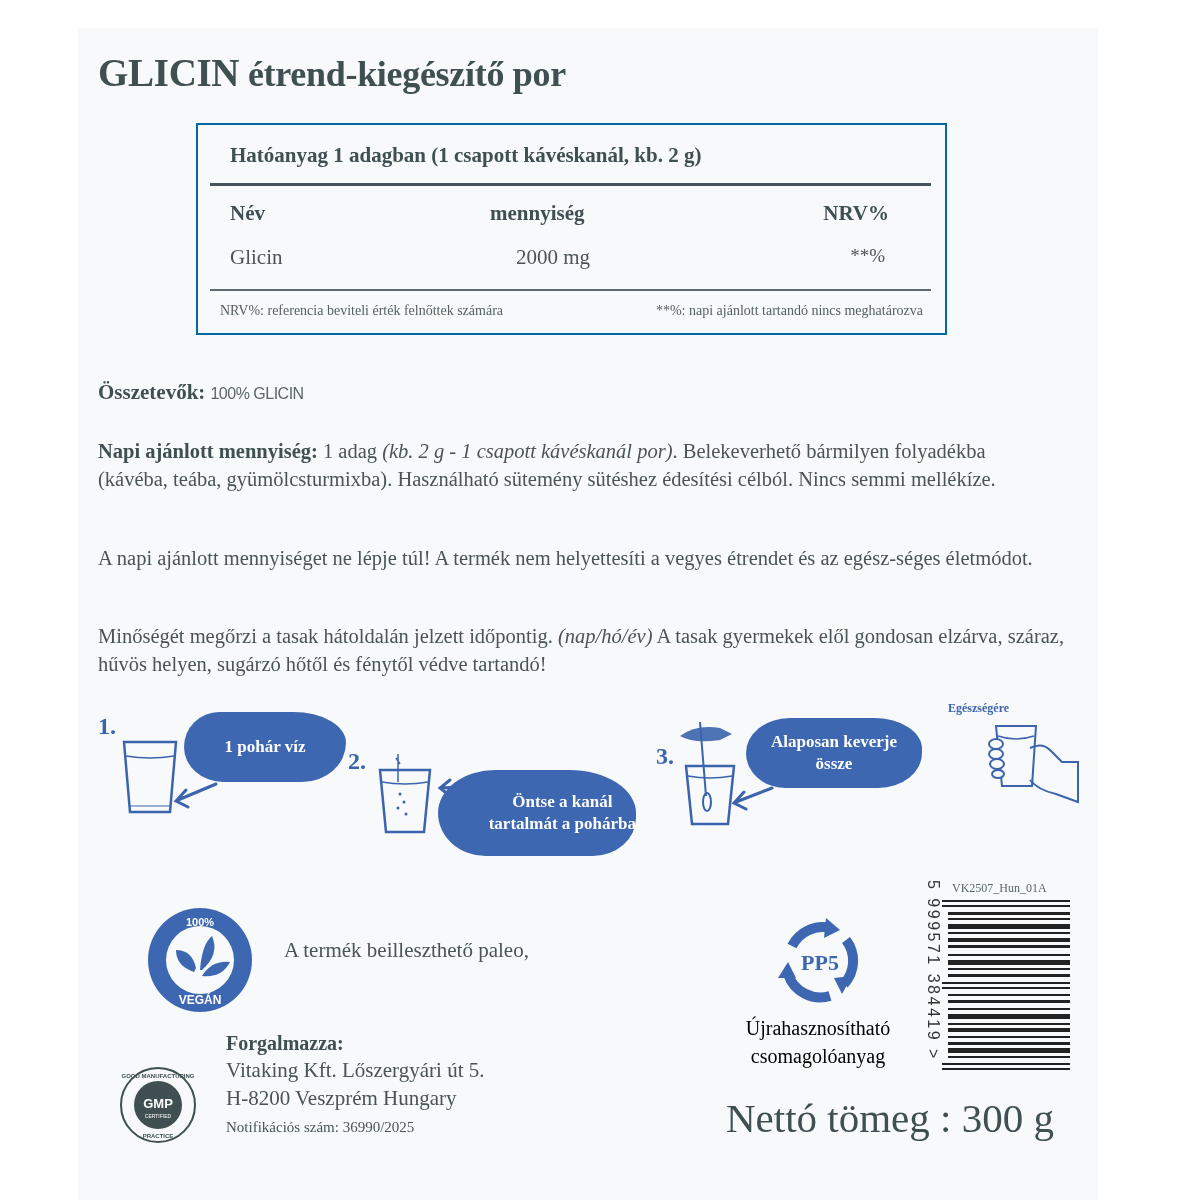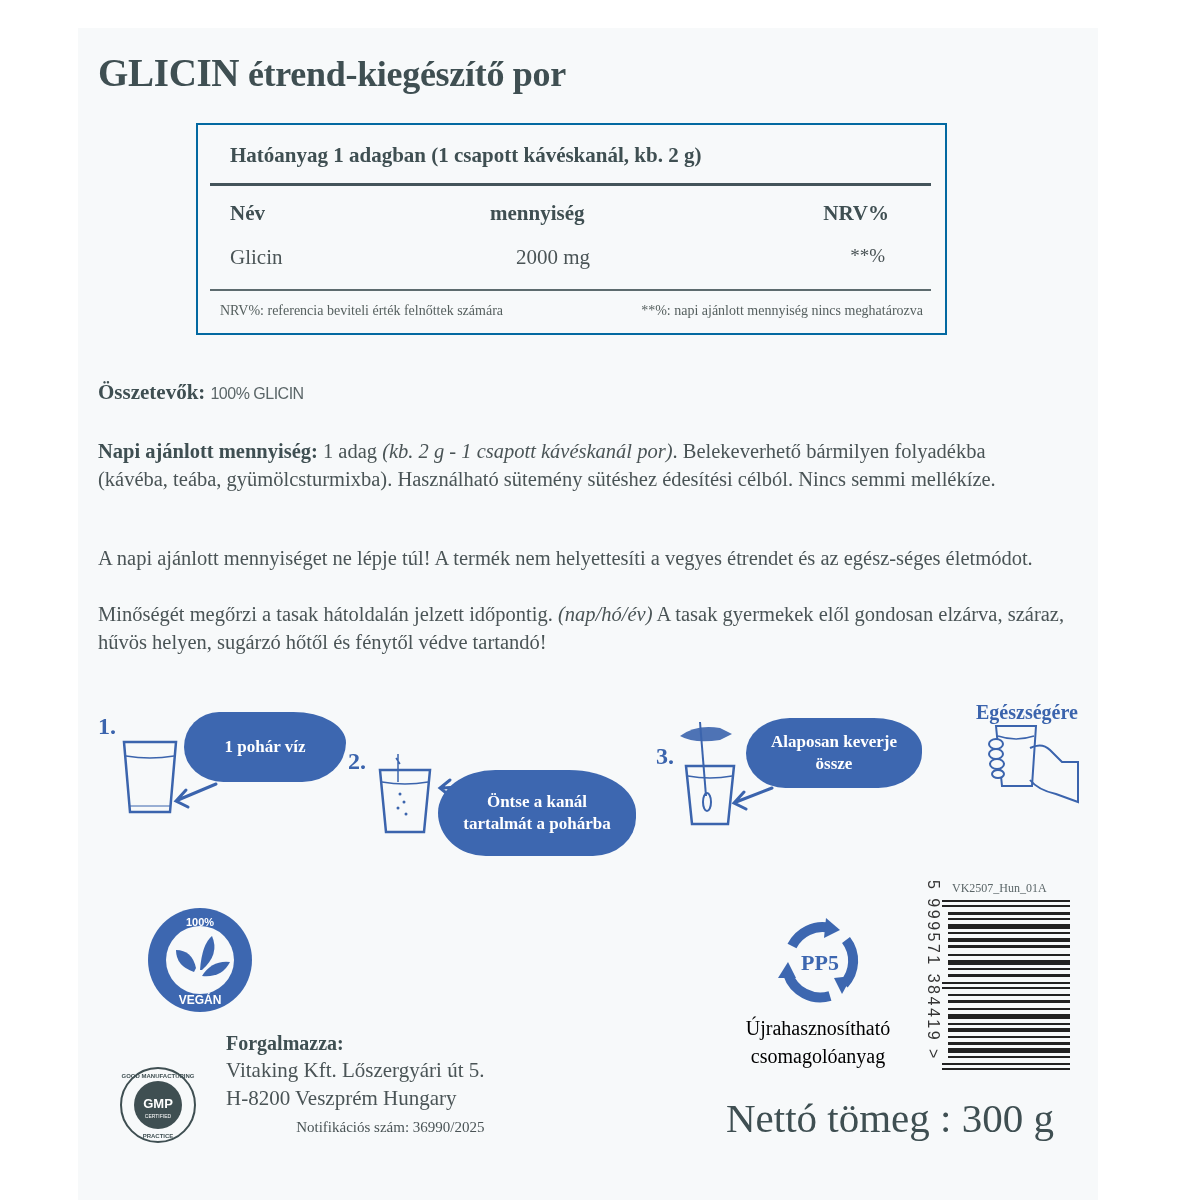--- a/index.html
+++ b/index.html
@@ -38,37 +38,37 @@
   <div class="head">Hatóanyag 1 adagban (1 csapott kávéskanál, kb. 2 g)</div>
   <div class="rule1"></div>
   <div class="cell hdr" style="left:32px;top:76px;">Név</div>
   <div class="cell hdr" style="left:292px;top:76px;">mennyiség</div>
   <div class="cell hdr" style="right:56px;top:76px;">NRV%</div>
   <div class="cell" style="left:32px;top:120px;">Glicin</div>
   <div class="cell" style="left:318px;top:120px;">2000 mg</div>
   <div class="cell" style="right:60px;top:120px;font-size:19px;">**%</div>
   <div class="rule2"></div>
   <div class="foot" style="left:22px;">NRV%: referencia beviteli érték felnőttek számára</div>
-  <div class="foot" style="right:22px;">**%: napi ajánlott mennyiség nincs meghatározva</div>
+  <div class="foot" style="right:22px;">**%: napi ajánlott tartandó nincs meghatározva</div>
 </div>
 
 <div class="abs para" style="top:378px;">
   <b style="font-size:21px;">Összetevők:</b>
   <span class="ingr-val">100% GLICIN</span>
 </div>
 
 <div class="abs para" style="top:437px;">
   <b>Napi ajánlott mennyiség:</b>
   <span>1 adag</span>
   <i>(kb. 2 g - 1 csapott kávéskanál por)</i><span>. Belekeverhető bármilyen folyadékba (kávéba, teába, gyümölcsturmixba). Használható sütemény sütéshez édesítési célból. Nincs semmi mellékíze.</span>
 </div>
 
 <div class="abs para" style="top:544px;width:940px;">A napi ajánlott mennyiséget ne lépje túl! A termék nem helyettesíti a vegyes étrendet és az egész-séges életmódot.</div>
 
-<div class="abs para" style="top:600px;width:990px;">
+<div class="abs para" style="top:622px;width:990px;">
   <span>Minőségét megőrzi a tasak hátoldalán jelzett időpontig.</span>
   <i>(nap/hó/év)</i>
   <span>A tasak gyermekek elől gondosan elzárva, száraz, hűvös helyen, sugárzó hőtől és fénytől védve tartandó!</span>
 </div>
 
 <div class="abs stepnum" style="left:98px;top:713px;">1.</div>
 <svg class="abs" style="left:120px;top:738px;" width="60" height="78" viewBox="0 0 60 78">
   <path d="M4 4 L56 4 L50 74 L10 74 Z" fill="none" stroke="#3b64ad" stroke-width="2.5"></path>
   <path d="M6 18 Q30 22 54 18" fill="none" stroke="#3b64ad" stroke-width="1.5"></path>
   <path d="M9 68 L51 68" fill="none" stroke="#3b64ad" stroke-width="1"></path>
@@ -86,21 +86,21 @@
   <path d="M4 18 L54 18 L48 80 L10 80 Z" fill="none" stroke="#3b64ad" stroke-width="2.5"></path>
   <path d="M6 30 Q29 34 52 30" fill="none" stroke="#3b64ad" stroke-width="1.5"></path>
   <circle cx="24" cy="42" r="1.5" fill="#3b64ad"></circle>
     <circle cx="28" cy="50" r="1.5" fill="#3b64ad"></circle>
   <circle cx="22" cy="56" r="1.5" fill="#3b64ad"></circle>
     <circle cx="30" cy="62" r="1.5" fill="#3b64ad"></circle>
 </svg>
 <svg class="abs" style="left:434px;top:776px;" width="44" height="24" viewBox="0 0 44 24">
   <path d="M42 10 L8 12 M16 4 L6 12 L16 20" fill="none" stroke="#3b64ad" stroke-width="3" stroke-linecap="round"></path>
 </svg>
-<div class="blob" style="left:438px;top:770px;width:198px;height:86px;border-radius:60px 70px 45px 50px / 45px 45px 40px 45px;">
+<div class="blob" style="left:438px;top:770px;width:198px;height:86px;border-radius:60px 70px 45px 50px / 45px 45px 40px 45px;justify-content:flex-end;">
   <div>
     <div>Öntse a kanál</div>
     <div>tartalmát a pohárba</div>
   </div>
 </div>
 
 <div class="abs stepnum" style="left:656px;top:743px;">3.</div>
 <svg class="abs" style="left:676px;top:718px;" width="66" height="110" viewBox="0 0 66 110">
   <path d="M4 18 Q20 6 44 10 L56 16 L44 22 Q18 26 4 18" fill="#3b64ad" opacity="0.9"></path>
   <path d="M24 4 L30 78" fill="none" stroke="#3b64ad" stroke-width="2"></path>
@@ -111,57 +111,58 @@
 <div class="blob" style="left:746px;top:718px;width:176px;height:70px;border-radius:50px 55px 50px 45px / 40px 35px 40px 40px;">
   <div>
     <div>Alaposan keverje</div>
     <div>össze</div>
   </div>
 </div>
 <svg class="abs" style="left:728px;top:784px;" width="46" height="28" viewBox="0 0 46 28">
   <path d="M44 4 L8 18 M16 8 L6 19 L18 25" fill="none" stroke="#3b64ad" stroke-width="3" stroke-linecap="round"></path>
 </svg>
 
-<div class="abs blue" style="left:976px;top:701px;font-size:20px;font-weight:bold;">Egészségére</div>
+<div class="abs blue" style="left:948px;top:701px;font-size:12px;font-weight:bold;">Egészségére</div>
 <svg class="abs" style="left:986px;top:722px;" width="94" height="84" viewBox="0 0 94 84">
   <path d="M10 4 L50 4 L46 64 L16 64 Z" fill="none" stroke="#3b64ad" stroke-width="2"></path>
   <path d="M12 14 Q30 20 48 14" fill="none" stroke="#3b64ad" stroke-width="1.5"></path>
   <ellipse cx="10" cy="22" rx="7" ry="5" fill="#f7f9fa" stroke="#3b64ad" stroke-width="2"></ellipse>
   <ellipse cx="10" cy="32" rx="7" ry="5" fill="#f7f9fa" stroke="#3b64ad" stroke-width="2"></ellipse>
   <ellipse cx="11" cy="42" rx="7" ry="5" fill="#f7f9fa" stroke="#3b64ad" stroke-width="2"></ellipse>
   <ellipse cx="12" cy="52" rx="6" ry="4" fill="#f7f9fa" stroke="#3b64ad" stroke-width="2"></ellipse>
   <path d="M44 26 Q56 20 64 28 L76 40 L92 40 L92 80 L70 72 Q52 68 44 58" fill="none" stroke="#3b64ad" stroke-width="2"></path>
 </svg>
 
 <svg class="abs" style="left:146px;top:906px;" width="108" height="108" viewBox="0 0 108 108">
   <circle cx="54" cy="54" r="52" fill="#3d67b0"></circle>
   <circle cx="54" cy="54" r="34" fill="#f7f9fa"></circle>
   <text x="54" y="20" text-anchor="middle" font-family="Liberation Sans, sans-serif" font-size="11" font-weight="bold" fill="#fff">100%</text>
   <text x="54" y="98" text-anchor="middle" font-family="Liberation Sans, sans-serif" font-size="12" font-weight="bold" fill="#fff">VEGÁN</text>
   <path d="M48 66 Q30 60 30 44 Q46 44 50 62 Z" fill="#3d67b0"></path>
   <path d="M54 64 Q56 38 66 30 Q74 48 56 64 Z" fill="#3d67b0"></path>
   <path d="M56 70 Q66 54 84 56 Q76 72 56 70 Z" fill="#3d67b0"></path>
 </svg>
 <div class="abs" style="left:284px;top:936px;font-size:21px;line-height:28px;">
+  <div>A termék beilleszthető paleo,</div>
 </div>
 
 <svg class="abs" style="left:118px;top:1066px;" width="80" height="78" viewBox="0 0 80 78">
   <circle cx="40" cy="39" r="37" fill="#f7f9fa" stroke="#3f4f52" stroke-width="2"></circle>
   <circle cx="40" cy="39" r="24" fill="#3f4f52"></circle>
   <text x="40" y="42" text-anchor="middle" font-family="Liberation Sans, sans-serif" font-size="13" font-weight="bold" fill="#fff">GMP</text>
   <text x="40" y="52" text-anchor="middle" font-family="Liberation Sans, sans-serif" font-size="5" fill="#fff">CERTIFIED</text>
   <text x="40" y="12" text-anchor="middle" font-family="Liberation Sans, sans-serif" font-size="6" font-weight="bold" fill="#3f4f52">GOOD MANUFACTURING</text>
   <text x="40" y="72" text-anchor="middle" font-family="Liberation Sans, sans-serif" font-size="6" font-weight="bold" fill="#3f4f52">PRACTICE</text>
 </svg>
 
 <div class="abs" style="left:226px;top:1030px;">
   <div style="font-size:20px;font-weight:bold;color:#3f4f52;line-height:26px;">Forgalmazza:</div>
   <div style="font-size:21px;line-height:28px;">Vitaking Kft. Lőszergyári út 5.</div>
   <div style="font-size:21px;line-height:28px;">H-8200 Veszprém Hungary</div>
-  <div style="font-size:15px;line-height:22px;margin-top:4px;text-align:right;">Notifikációs szám: 36990/2025</div>
+  <div style="font-size:15px;line-height:22px;margin-top:4px;">Notifikációs szám: 36990/2025</div>
 </div>
 
 <svg class="abs" style="left:774px;top:916px;" width="92" height="92" viewBox="0 0 92 92">
   <path d="M18 30 A34 34 0 0 1 56 12" fill="none" stroke="#3d67b0" stroke-width="10"></path>
   <path d="M52 2 L66 14 L50 22 Z" fill="#3d67b0"></path>
   <path d="M72 24 A34 34 0 0 1 70 68" fill="none" stroke="#3d67b0" stroke-width="10"></path>
   <path d="M78 60 L68 78 L60 62 Z" fill="#3d67b0"></path>
   <path d="M56 80 A34 34 0 0 1 14 58" fill="none" stroke="#3d67b0" stroke-width="10"></path>
   <path d="M4 62 L14 46 L22 62 Z" fill="#3d67b0"></path>
   <text x="46" y="54" text-anchor="middle" font-family="Liberation Serif, serif" font-size="22" font-weight="bold" fill="#3d67b0">PP5</text>

